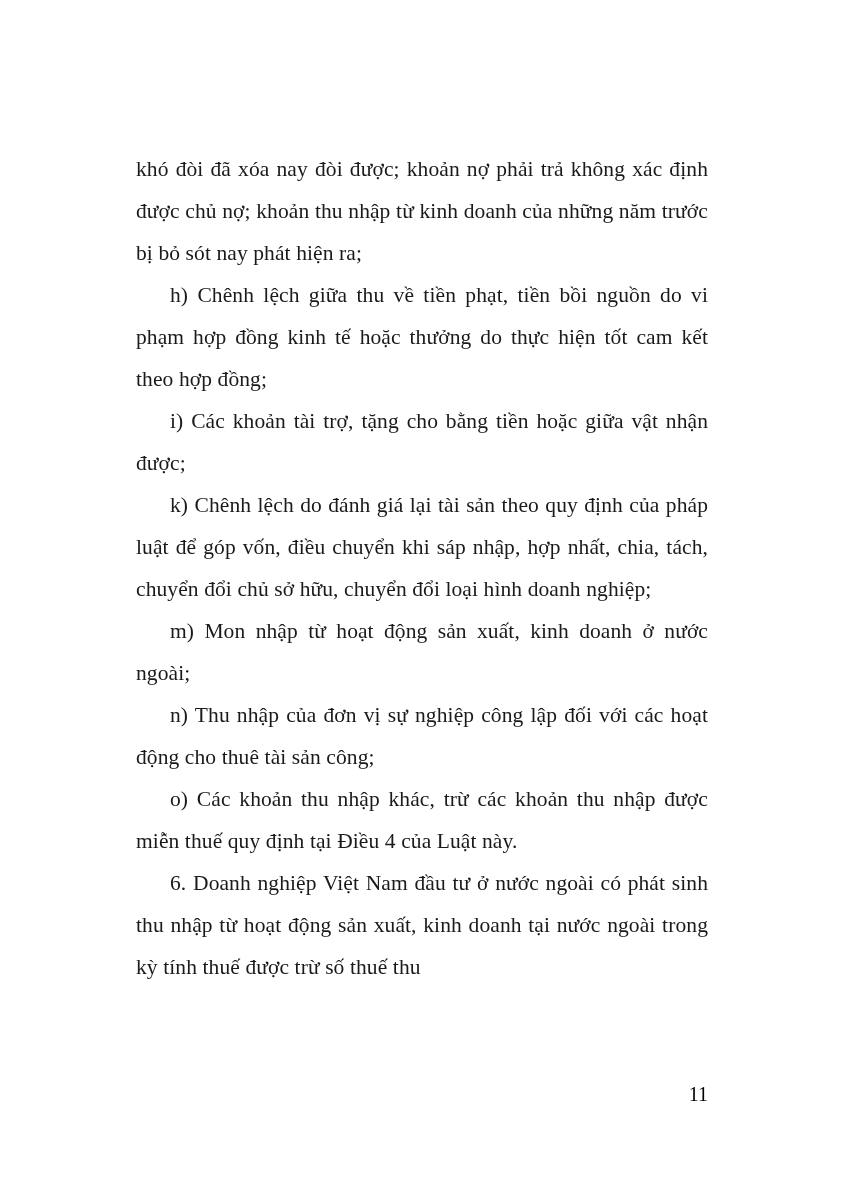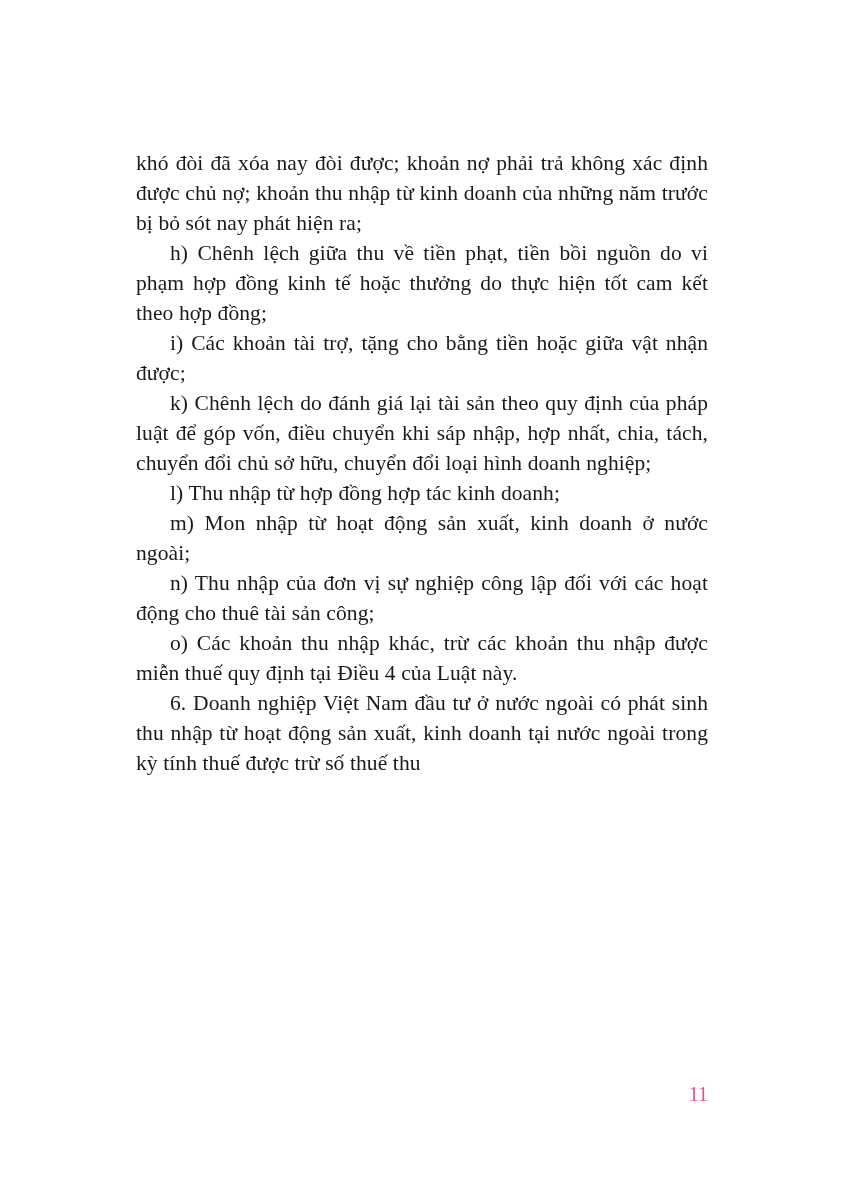--- a/index.html
+++ b/index.html
@@ -19,46 +19,45 @@
   }
   .content {
     position: absolute;
     left: 136px;
     top: 148px;
     width: 572px;
   }
   .para {
     margin: 0;
     font-size: 21.5px;
-    line-height: 30px;
+    line-height: 42px;
     text-align: justify;
     text-justify: inter-word;
     letter-spacing: 0.1px;
   }
   .para.indent {
     text-indent: 34px;
   }
   .page-number {
     position: absolute;
     right: 134px;
     bottom: 84px;
     font-size: 20px;
     font-family: "Liberation Serif", "DejaVu Serif", serif;
-    color: #ec4899;
+    color: #000000;
   }
 </style>
 </head>
 <body>
 
 <div class="page">
   <div class="content">
     <p class="para">khó đòi đã xóa nay đòi được; khoản nợ phải trả không xác định được chủ nợ; khoản thu nhập từ kinh doanh của những năm trước bị bỏ sót nay phát hiện ra;</p>
     <p class="para indent">h) Chênh lệch giữa thu về tiền phạt, tiền bồi nguồn do vi phạm hợp đồng kinh tế hoặc thưởng do thực hiện tốt cam kết theo hợp đồng;</p>
     <p class="para indent">i) Các khoản tài trợ, tặng cho bằng tiền hoặc giữa vật nhận được;</p>
     <p class="para indent">k) Chênh lệch do đánh giá lại tài sản theo quy định của pháp luật để góp vốn, điều chuyển khi sáp nhập, hợp nhất, chia, tách, chuyển đổi chủ sở hữu, chuyển đổi loại hình doanh nghiệp;</p>
-    <p class="para indent">l) Thu nhập từ hợp đồng hợp tác kinh doanh;</p>
     <p class="para indent">m) Mon nhập từ hoạt động sản xuất, kinh doanh ở nước ngoài;</p>
     <p class="para indent">n) Thu nhập của đơn vị sự nghiệp công lập đối với các hoạt động cho thuê tài sản công;</p>
     <p class="para indent">o) Các khoản thu nhập khác, trừ các khoản thu nhập được miễn thuế quy định tại Điều 4 của Luật này.</p>
     <p class="para indent last-full">6. Doanh nghiệp Việt Nam đầu tư ở nước ngoài có phát sinh thu nhập từ hoạt động sản xuất, kinh doanh tại nước ngoài trong kỳ tính thuế được trừ số thuế thu</p>
   </div>
   <div class="page-number">11</div>
 </div>
 
 </body></html>

